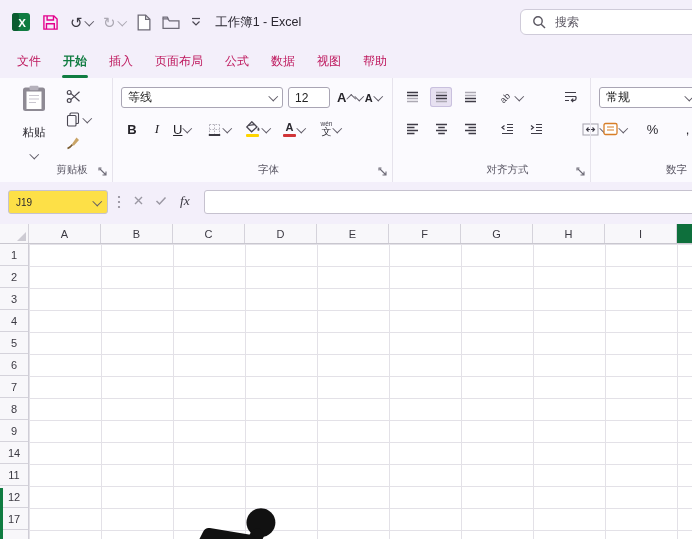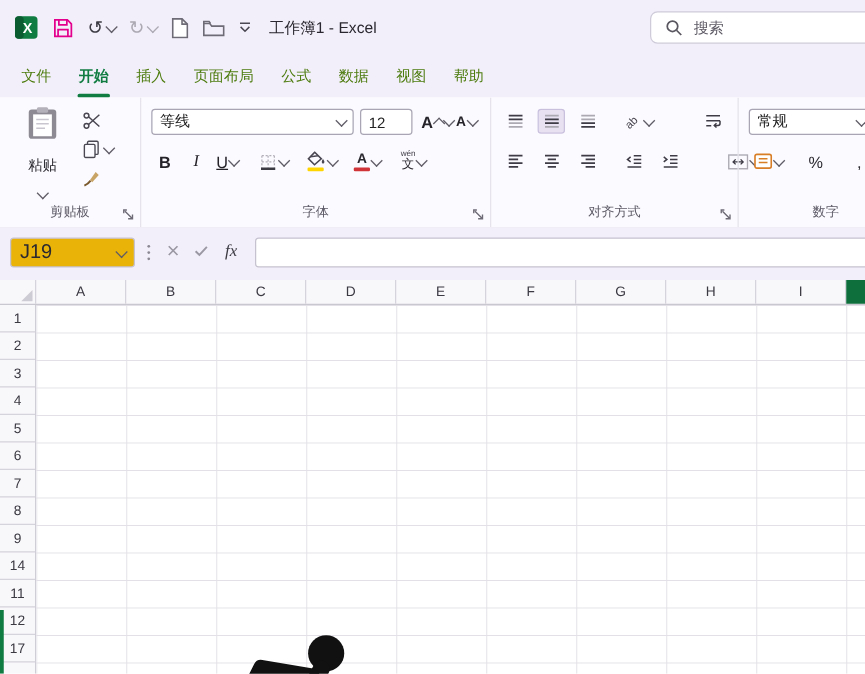--- a/index.html
+++ b/index.html
@@ -15,36 +15,36 @@
   .glyph{font-size:15px;line-height:1;color:#3B3942;}
   .glyph.disabled{color:#ACA9B3;}
   .apptitle{font-size:12.5px;color:#2A2730;margin-left:14px;white-space:nowrap;}
   .search-box{position:absolute;left:520px;top:9px;width:210px;height:26px;background:#fff;
               border:1px solid #CFCBD9;border-radius:6px;display:flex;align-items:center;
               gap:9px;padding-left:11px;box-sizing:border-box;font-size:12px;color:#5F5B66;}
 
   
   .tabsrow{position:absolute;top:44px;left:0;width:100%;height:34px;
            background:var(--titlebar-bg,#F3EFFA);display:flex;align-items:stretch;padding-left:6px;}
-  .tab{padding:0 11px;font-size:12px;color:#4d7c0f;display:flex;align-items:center;
+  .tab{padding:0 11px;font-size:12px;color:#be185d;display:flex;align-items:center;
        position:relative;cursor:pointer;white-space:nowrap;}
   .tab.active{color:var(--excel-green,#107C41);font-weight:700;}
   .tab.active::after{content:"";position:absolute;left:10px;right:10px;bottom:0;height:3px;
        border-radius:2px;background:var(--excel-green,#107C41);}
 
   
   .ribbon{position:absolute;top:78px;left:0;width:100%;height:104px;overflow:hidden;
           background:var(--ribbon-bg,#FBFAFE);border-bottom:1px solid #E0DCE8;}
   .group{position:absolute;top:0;height:100%;box-sizing:border-box;}
   .group + .group{border-left:1px solid #E6E3EC;}
   .g-clip{left:0;width:112px;}
   .g-font{left:112px;width:280px;}
   .g-align{left:392px;width:198px;}
   .g-num{left:590px;width:140px;}
-  .glabel{position:absolute;bottom:5px;left:0;width:100%;text-align:center;
+  .glabel{position:absolute;bottom:5px;left:16px;width:100%;text-align:center;
           font-size:10.5px;color:#5C5966;}
   .launcher{position:absolute;bottom:5px;right:4px;cursor:pointer;}
 
   .paste{position:absolute;left:8px;top:7px;width:52px;display:flex;flex-direction:column;
          align-items:center;gap:13px;cursor:pointer;}
   .paste-label{font-size:11.5px;color:#2B2930;}
   .clipmini{position:absolute;left:66px;top:11px;display:flex;flex-direction:column;gap:8px;}
   .mini{display:flex;align-items:center;gap:4px;cursor:pointer;height:15px;}
 
   .frow{position:absolute;display:flex;align-items:center;}
@@ -79,24 +79,24 @@
   .ph{display:flex;flex-direction:column;align-items:center;line-height:1;}
   .ph-top{font-size:6.5px;color:#3E3B46;}
   .ph-bot{font-size:10px;color:#2B2930;}
   .afont-big{font-size:13px;font-weight:600;}
   .afont-small{font-size:11px;font-weight:600;}
   .numglyph{font-size:13px;color:#2B2930;}
 
   
   .fbar{position:absolute;top:182px;left:0;width:100%;height:42px;
         background:var(--titlebar-bg,#F3EFFA);box-sizing:border-box;}
-  .namebox{position:absolute;left:8px;top:8px;width:100px;height:24px;background:#eab308;
+  .namebox{position:absolute;left:8px;top:8px;width:100px;height:24px;background:#fde047;
            border:1px solid #C6C2CF;border-radius:3px;display:flex;align-items:center;
            justify-content:space-between;padding:0 7px;box-sizing:border-box;
-           font-size:16px;cursor:text;}
+           font-size:10px;cursor:text;}
   .vdots{position:absolute;left:117px;top:13px;}
   .fbtn{position:absolute;top:13px;cursor:pointer;}
   .fx-cancel{left:133px;}
   .fx-enter{left:155px;}
   .fx-fn{left:180px;top:11px;font-family:"Liberation Serif",serif;font-style:italic;
          font-size:13.5px;color:#3B3942;cursor:pointer;}
   .f-field{position:absolute;left:204px;top:8px;width:496px;height:24px;background:#fff;
            border:1px solid #C6C2CF;border-radius:3px;box-sizing:border-box;cursor:text;}
 
   

